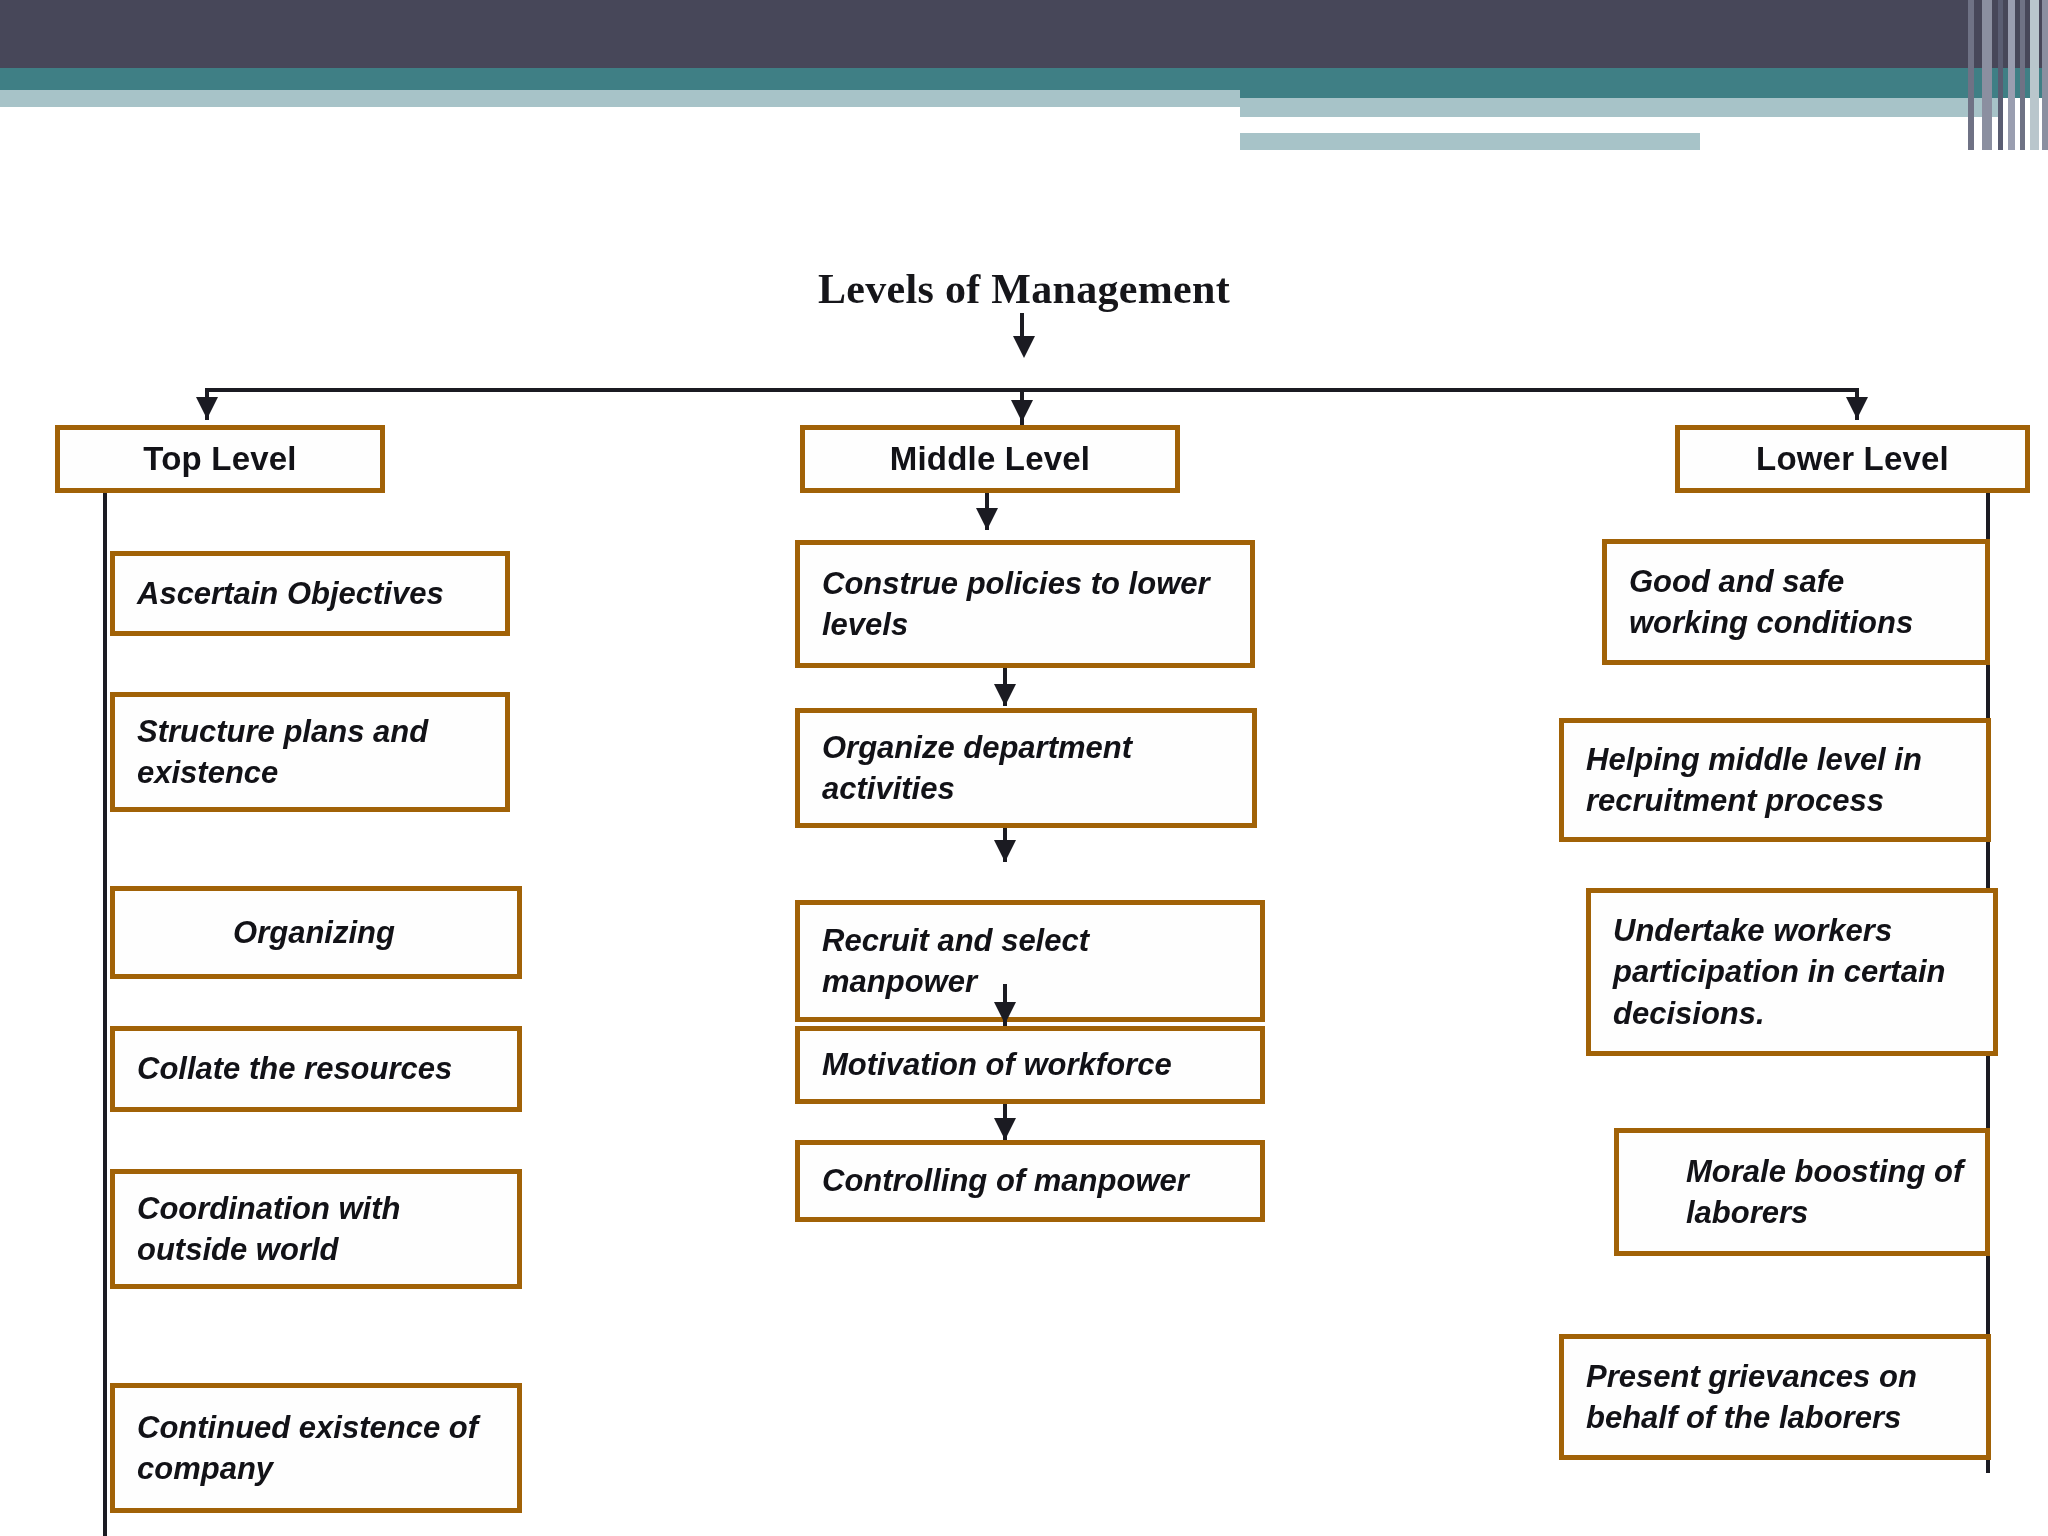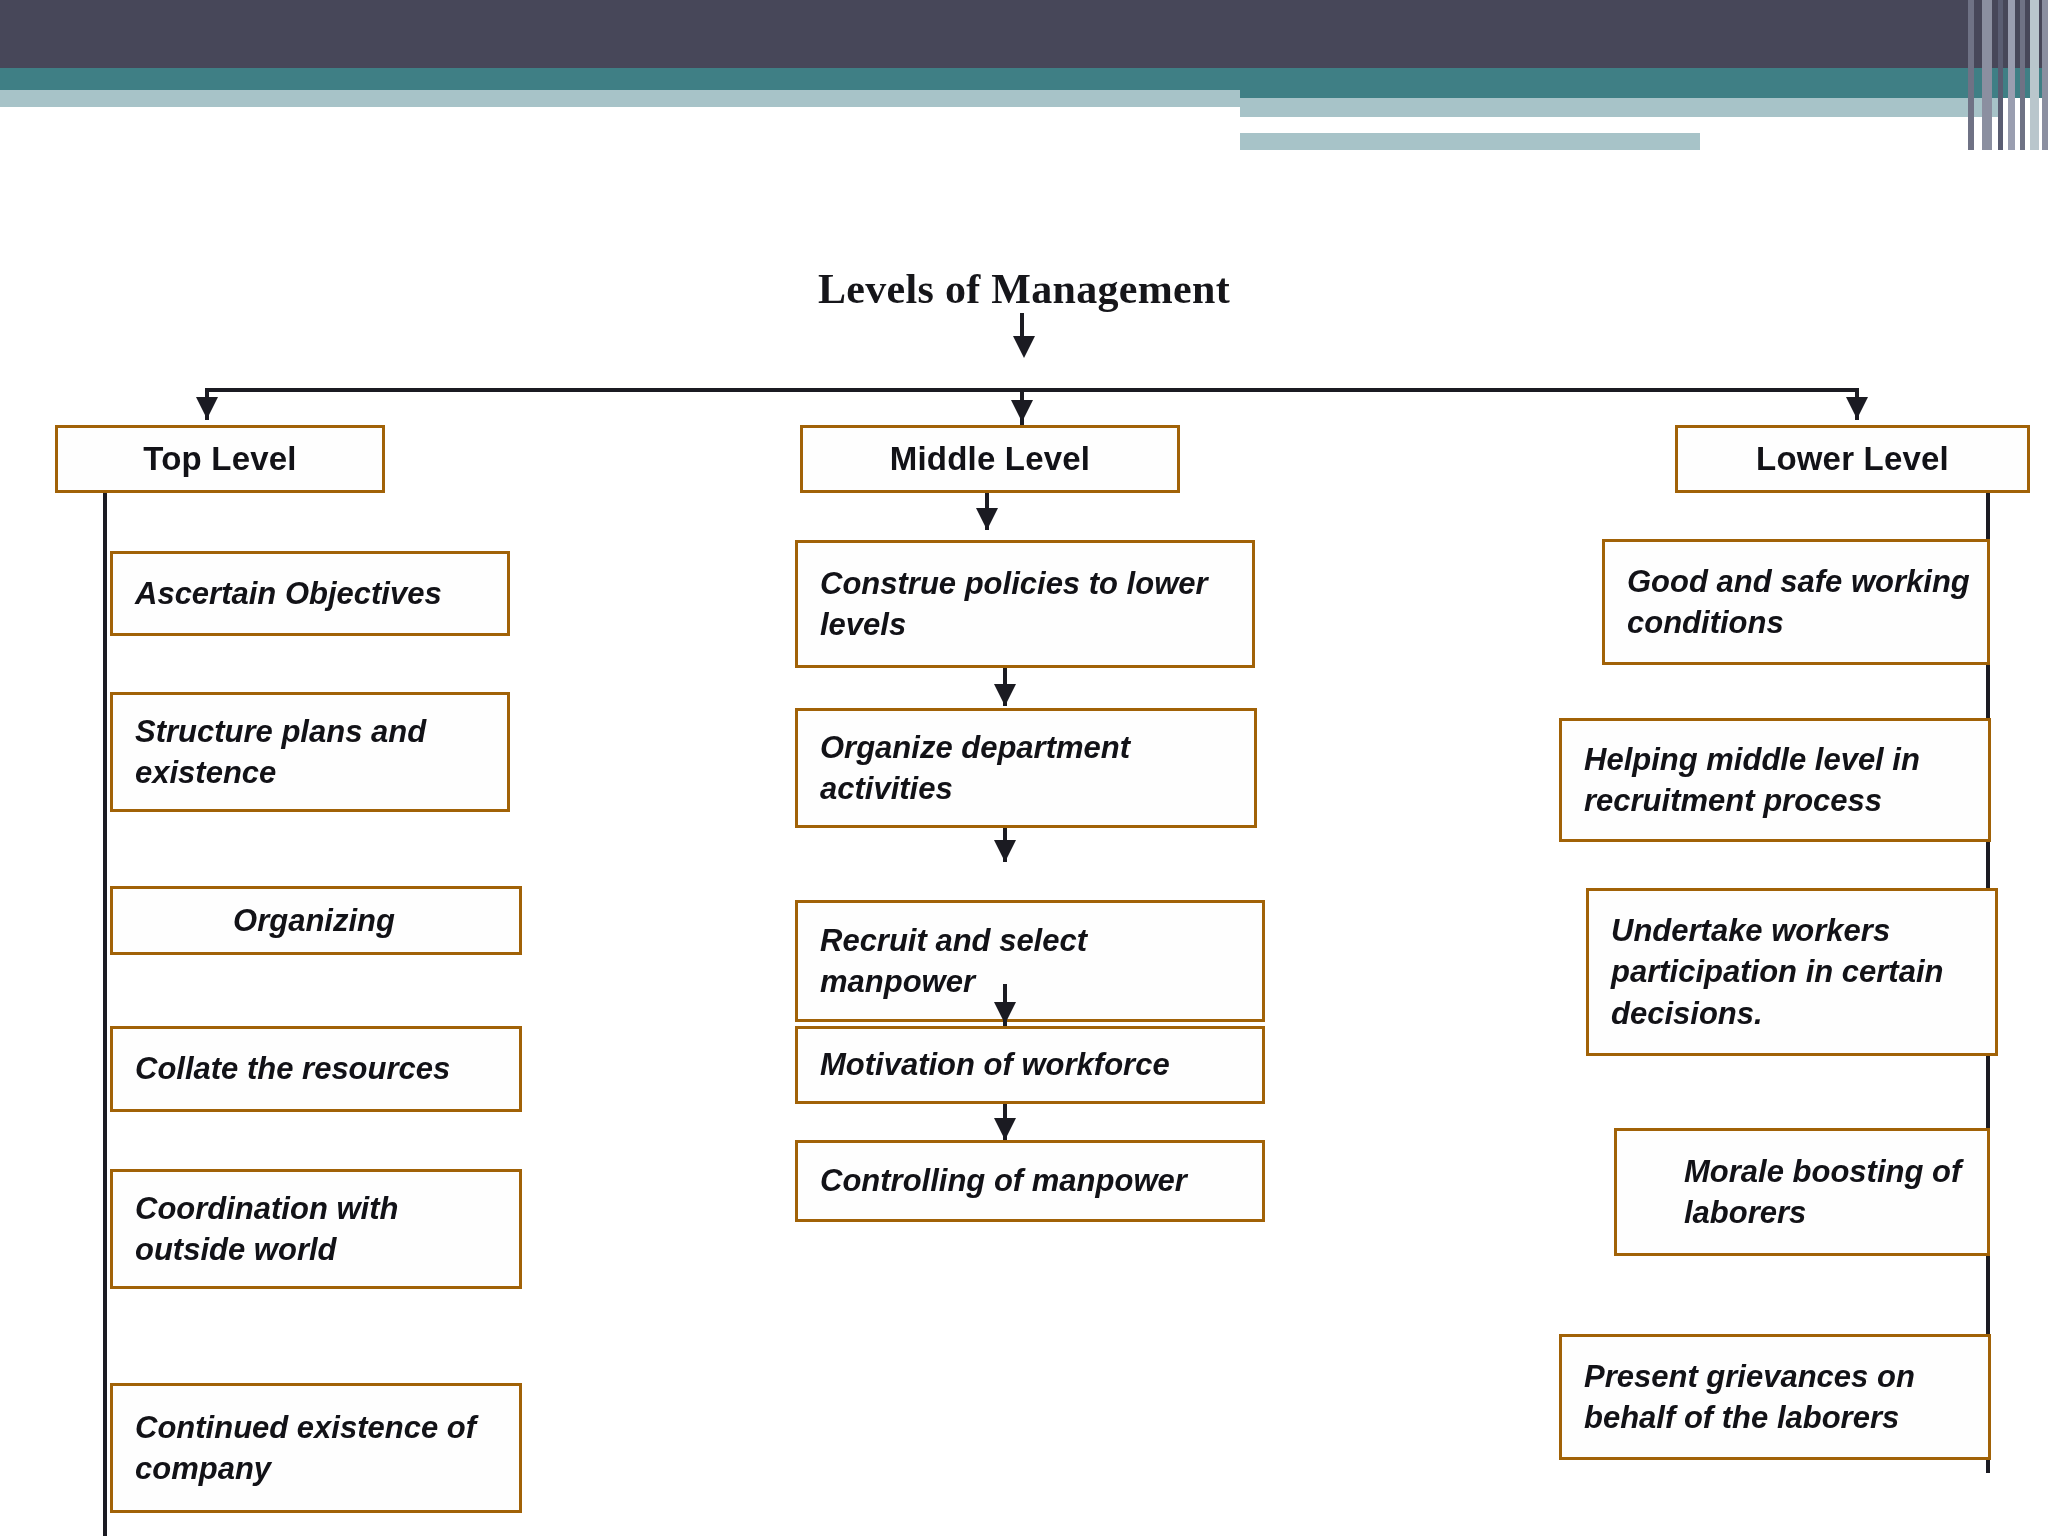--- a/index.html
+++ b/index.html
@@ -87,21 +87,21 @@
     font-family: "Liberation Serif", serif;
     font-weight: bold;
     font-size: 42px;
     color: #16161a;
     letter-spacing: 0.3px;
   }
 
   .node-box {
     position: absolute;
     box-sizing: border-box;
-    border: 3px solid #a16207;
+    border: 5px solid #a16207;
     background: #fefefe;
     display: flex;
     align-items: center;
   }
   .node-box .txt {
     display: block;
     width: 100%;
     font-style: italic;
     font-weight: bold;
     font-size: 31px;
@@ -183,21 +183,21 @@
   </div>
 
   <div class="vline" style="left:103px; top:493px; height:1043px;"></div>
 
   <div class="node-box" style="left:110px; top:551px; width:400px; height:85px;">
     <span class="txt">Ascertain Objectives</span>
   </div>
   <div class="node-box" style="left:110px; top:692px; width:400px; height:120px;">
     <span class="txt">Structure plans and existence</span>
   </div>
-  <div class="node-box align-center" style="left:110px; top:886px; width:412px; height:69px;">
+  <div class="node-box align-center" style="left:110px; top:886px; width:412px; height:93px;">
     <span class="txt">Organizing</span>
   </div>
   <div class="node-box" style="left:110px; top:1026px; width:412px; height:86px;">
     <span class="txt">Collate the resources</span>
   </div>
   <div class="node-box" style="left:110px; top:1169px; width:412px; height:120px;">
     <span class="txt">Coordination with outside world</span>
   </div>
   <div class="node-box" style="left:110px; top:1383px; width:412px; height:130px;">
     <span class="txt">Continued existence of company</span>

